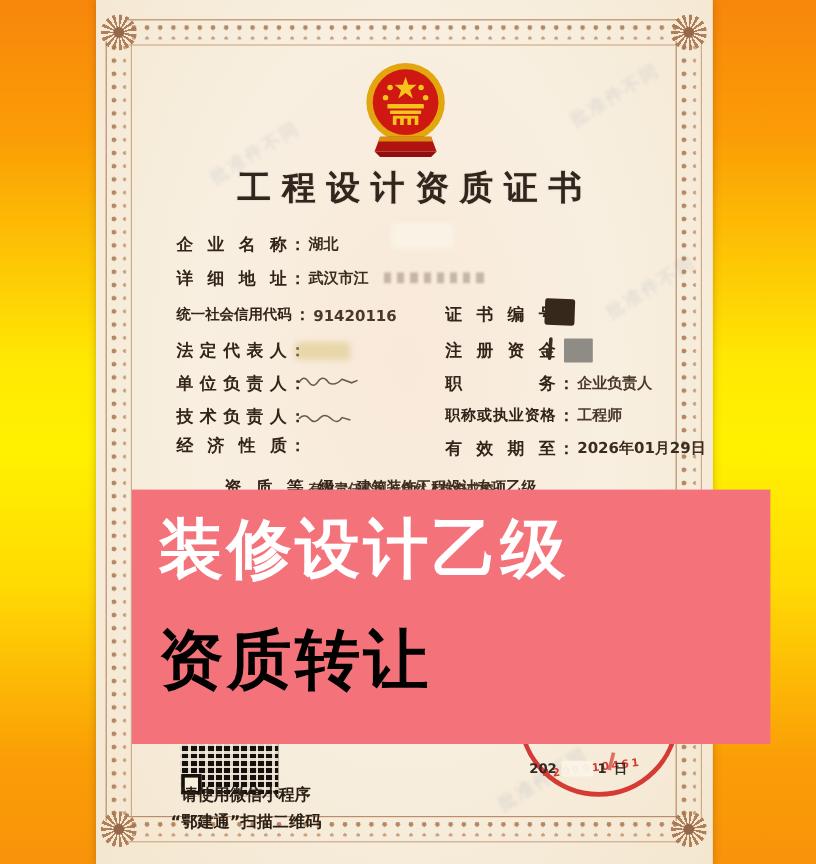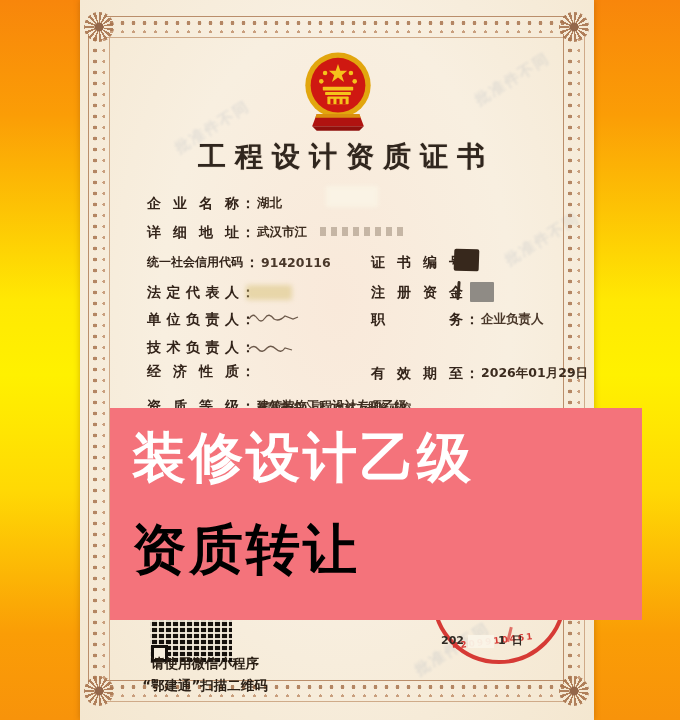--- a/index.html
+++ b/index.html
@@ -144,32 +144,35 @@
     </div>
     <div class="row rowL" style="top:309px;">
       <span class="flabel">单位负责人</span><span class="colon">：</span><span class="val"></span>
     </div>
     <div class="row rowL" style="top:337px;">
       <span class="flabel">技术负责人</span><span class="colon">：</span><span class="val"></span>
     </div>
     <div class="row rowL" style="top:363px;">
       <span class="flabel" style="vertical-align:top;">经济性质</span><span class="colon" style="vertical-align:top;">：</span><span class="val wrap">有限责任公司（自然人投资或控股）</span>
     </div>
-    <div class="row rowL" style="top:396px;">
+    <div class="row rowL" style="top:396px;margin-left:40px;">
       <span class="flabel">资质等级</span><span class="colon">：</span><span class="val strong">建筑装饰工程设计专项乙级</span>
     </div>
 
     <div class="row rowR" style="top:252px;">
       <span class="flabel">证书编号</span><span class="colon">：</span><span class="val"></span>
     </div>
     <div class="row rowR" style="top:282px;">
       <span class="flabel">注册资金</span><span class="val"></span>
     </div>
     <div class="row rowR" style="top:309px;">
       <span class="flabel">职务</span><span class="colon">：</span><span class="val">企业负责人</span>
+    </div>
+    <div class="row rowR" style="top:336px;">
+      <span class="flabel rlong">职称或执业资格</span><span class="colon">：</span><span class="val">工程师</span>
     </div>
     <div class="row rowR" style="top:363px;">
       <span class="flabel">有效期至</span><span class="colon">：</span><span class="val strong">2026年01月29日</span>
     </div>
 
     <div class="patch p-name"></div>
     <div class="patch p-addr"></div>
     <div class="patch p-legal"></div>
     <div class="patch p-certno"></div>
     <div class="patch p-capital-brace"></div>

